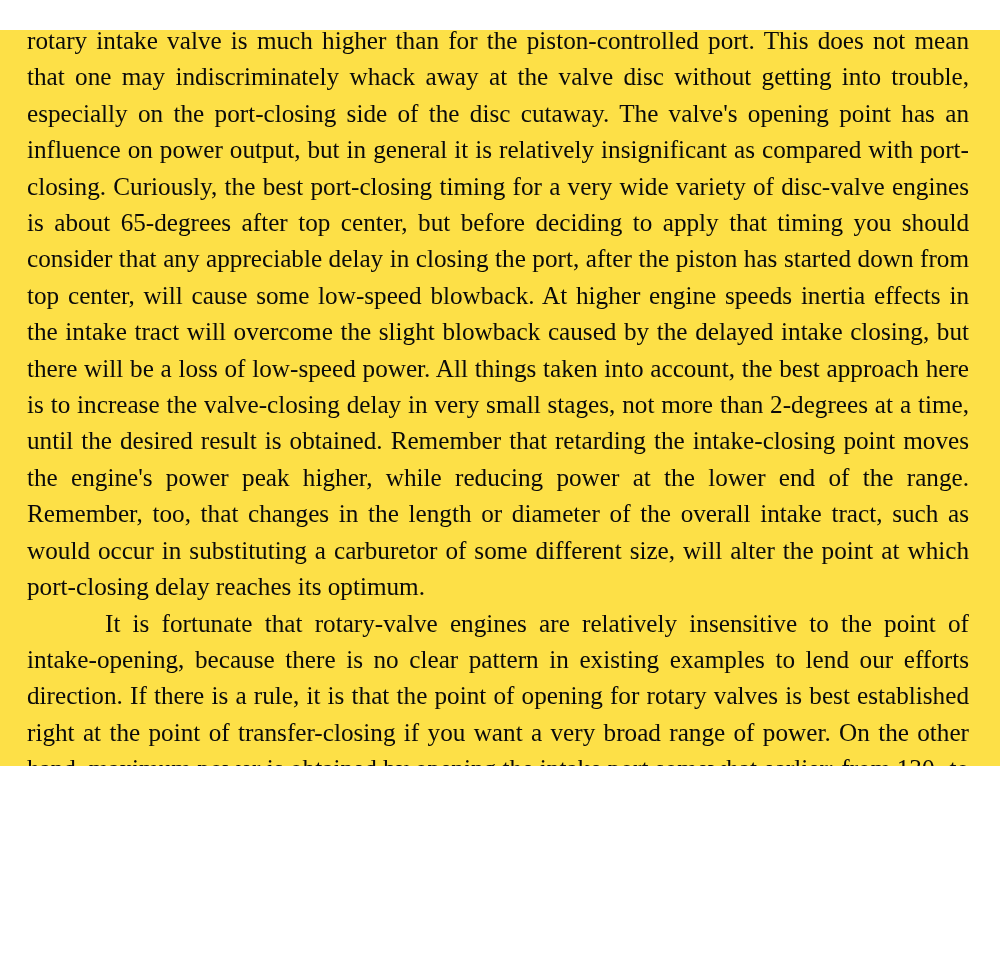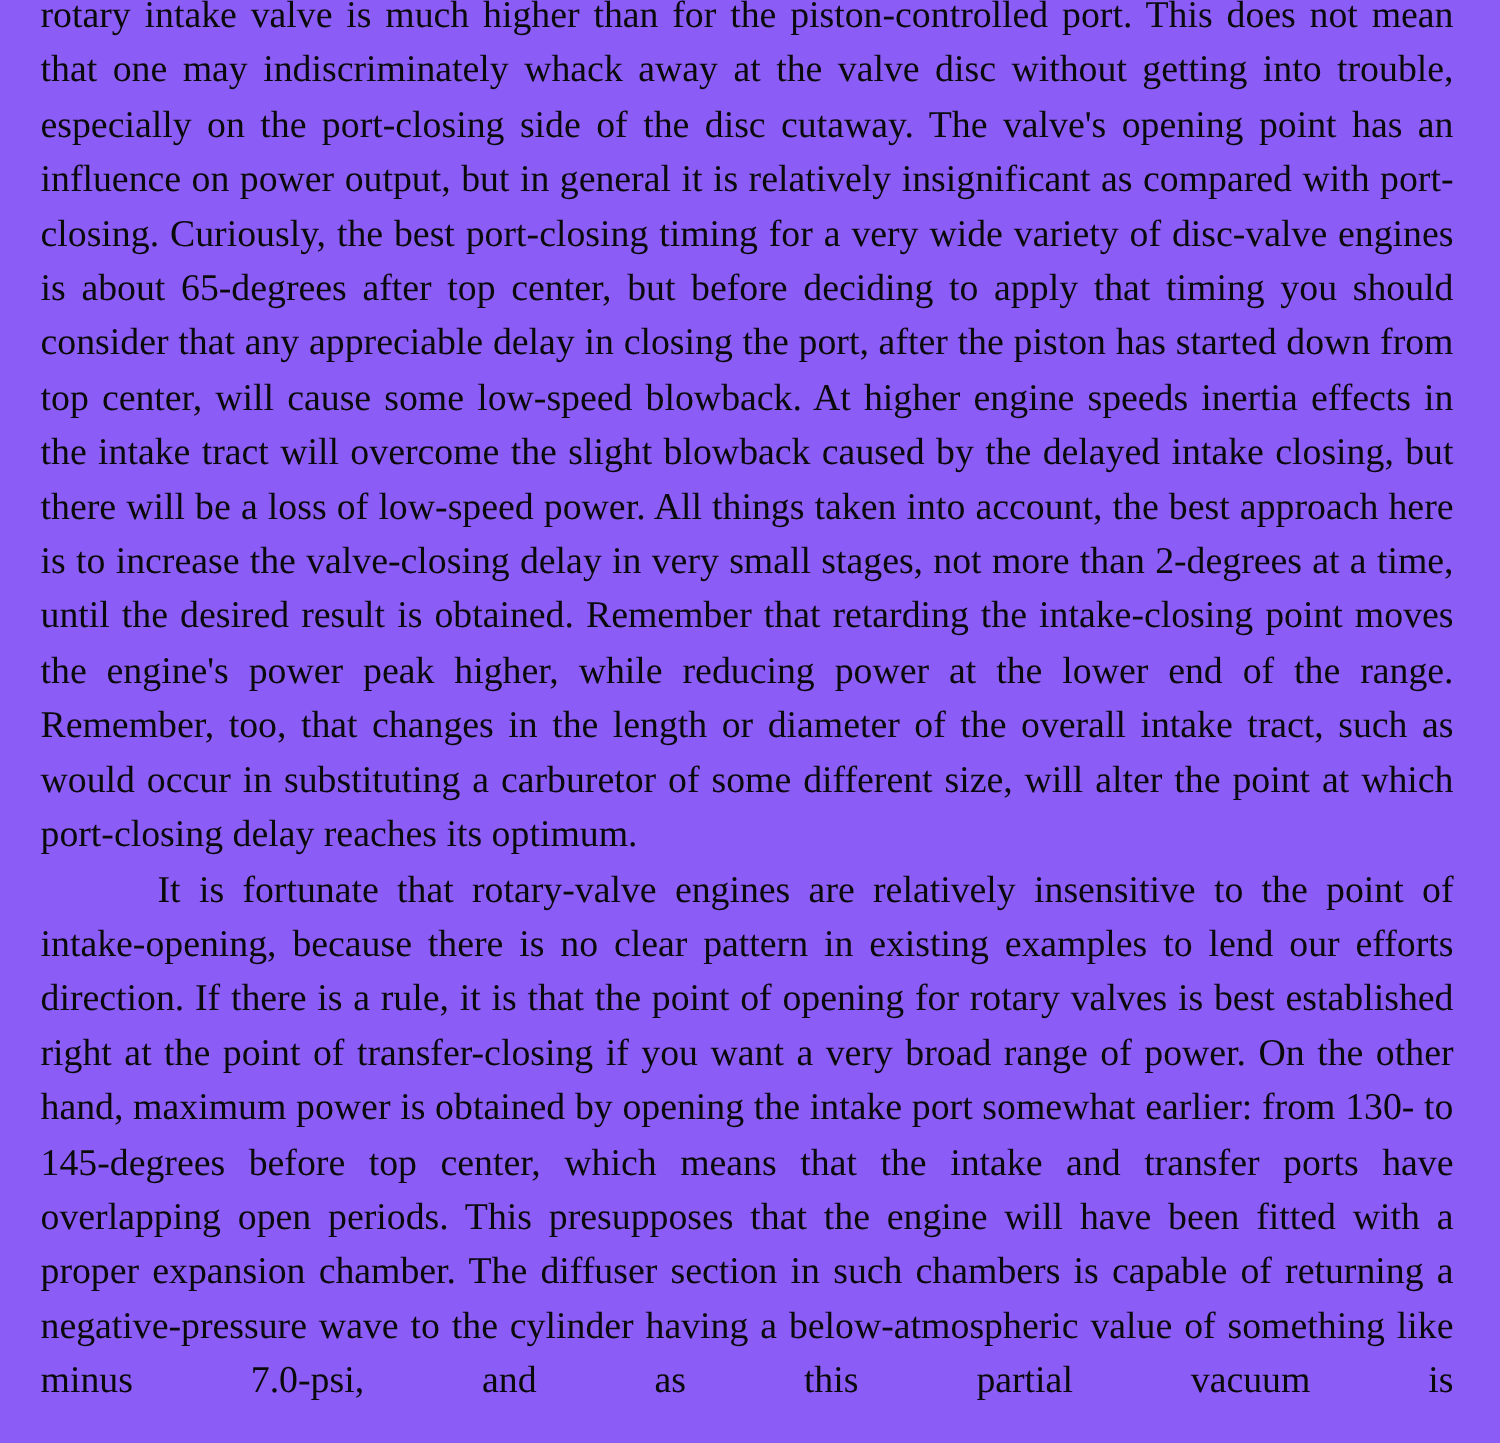--- a/index.html
+++ b/index.html
@@ -11,23 +11,24 @@
     width: 1000px;
     height: 962px;
     overflow: hidden;
     font-family: "Liberation Serif", "DejaVu Serif", serif;
     color: #000000;
   }
 
   #page {
     position: relative;
     width: 1000px;
-    height: 962px;
-    background: #8b5cf6;
+    height: 736px;
+    background: #fde047;
     overflow: hidden;
+    margin-top: 30px;
   }
 
   
   #text-column {
     position: absolute;
     left: 27px;
     top: -7px;            
     width: 942px;         
   }
 

